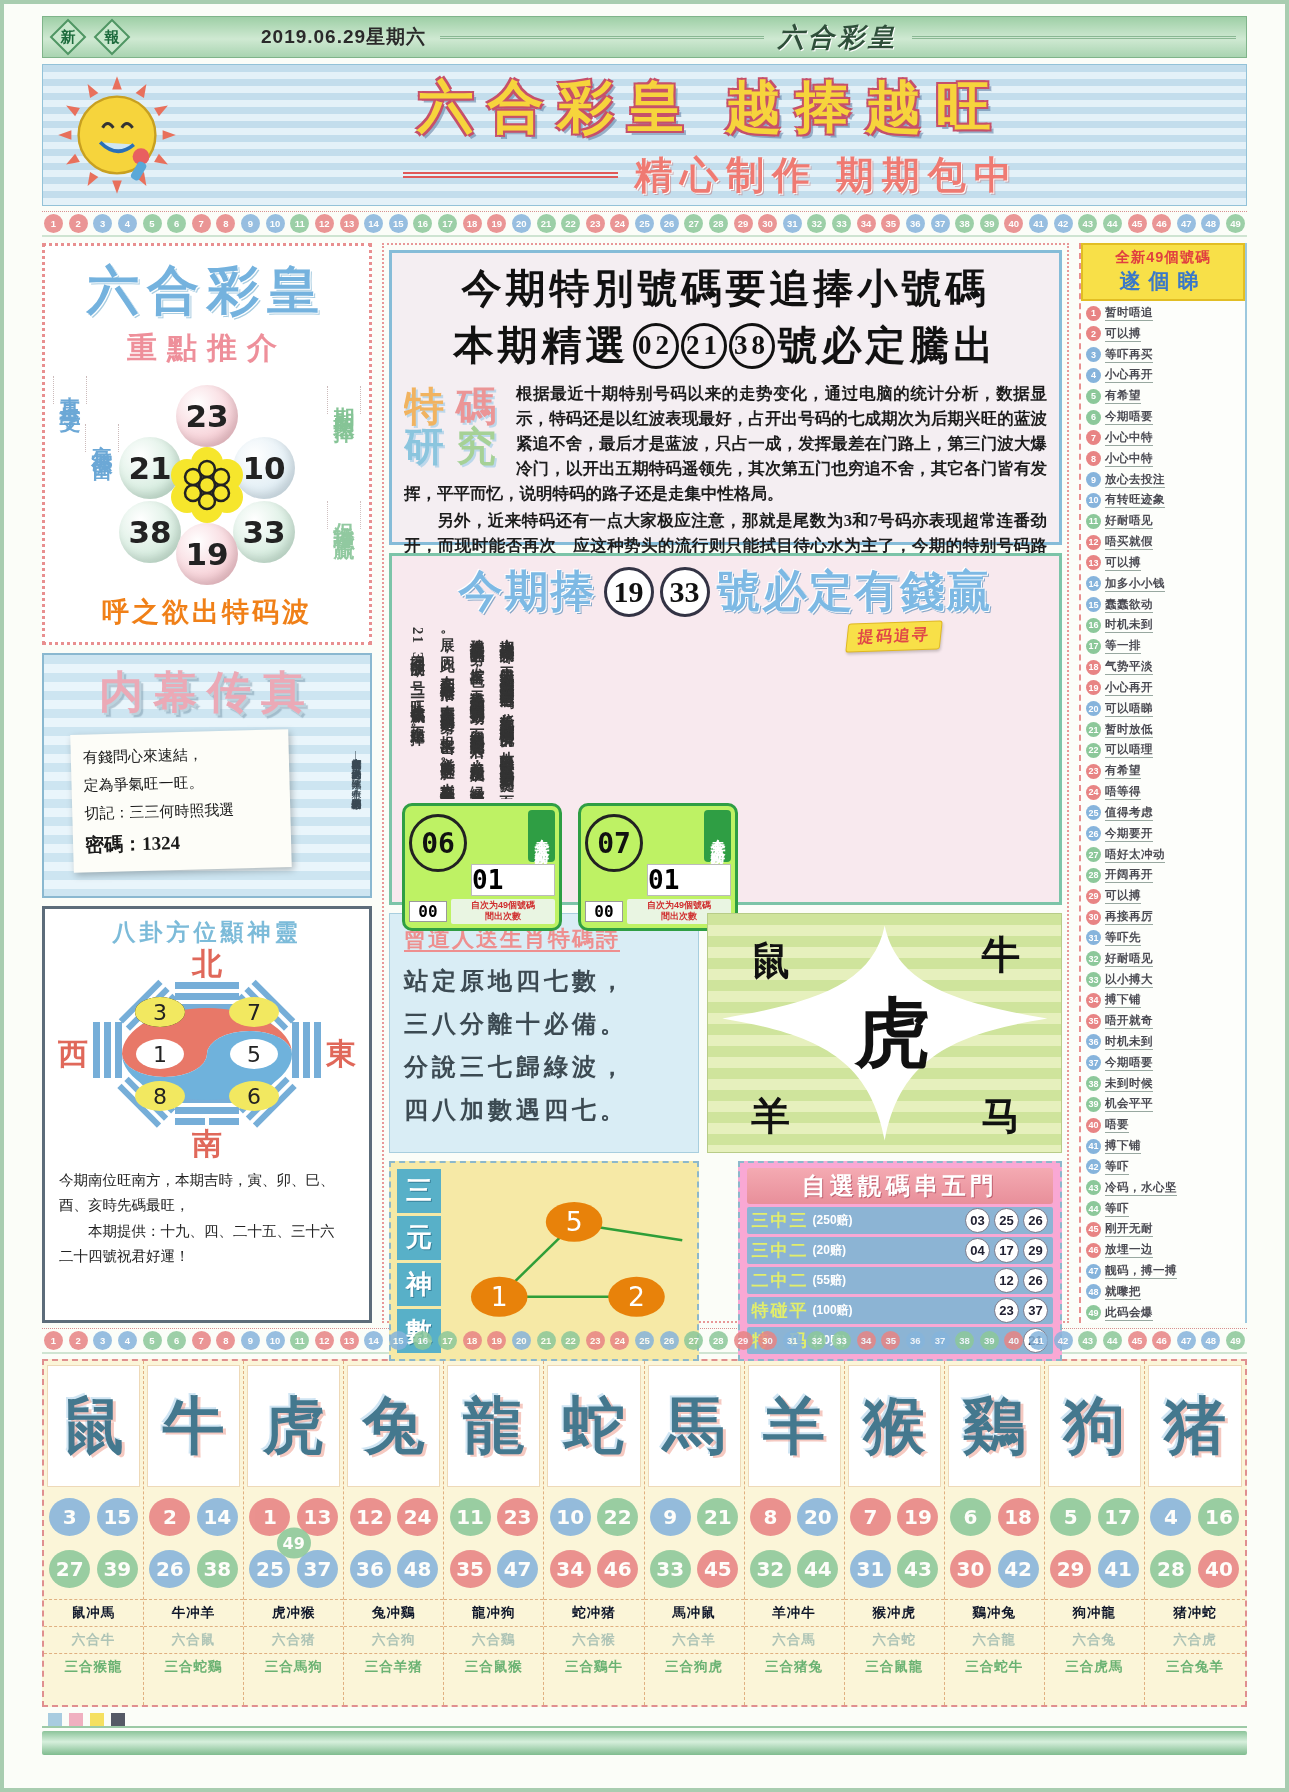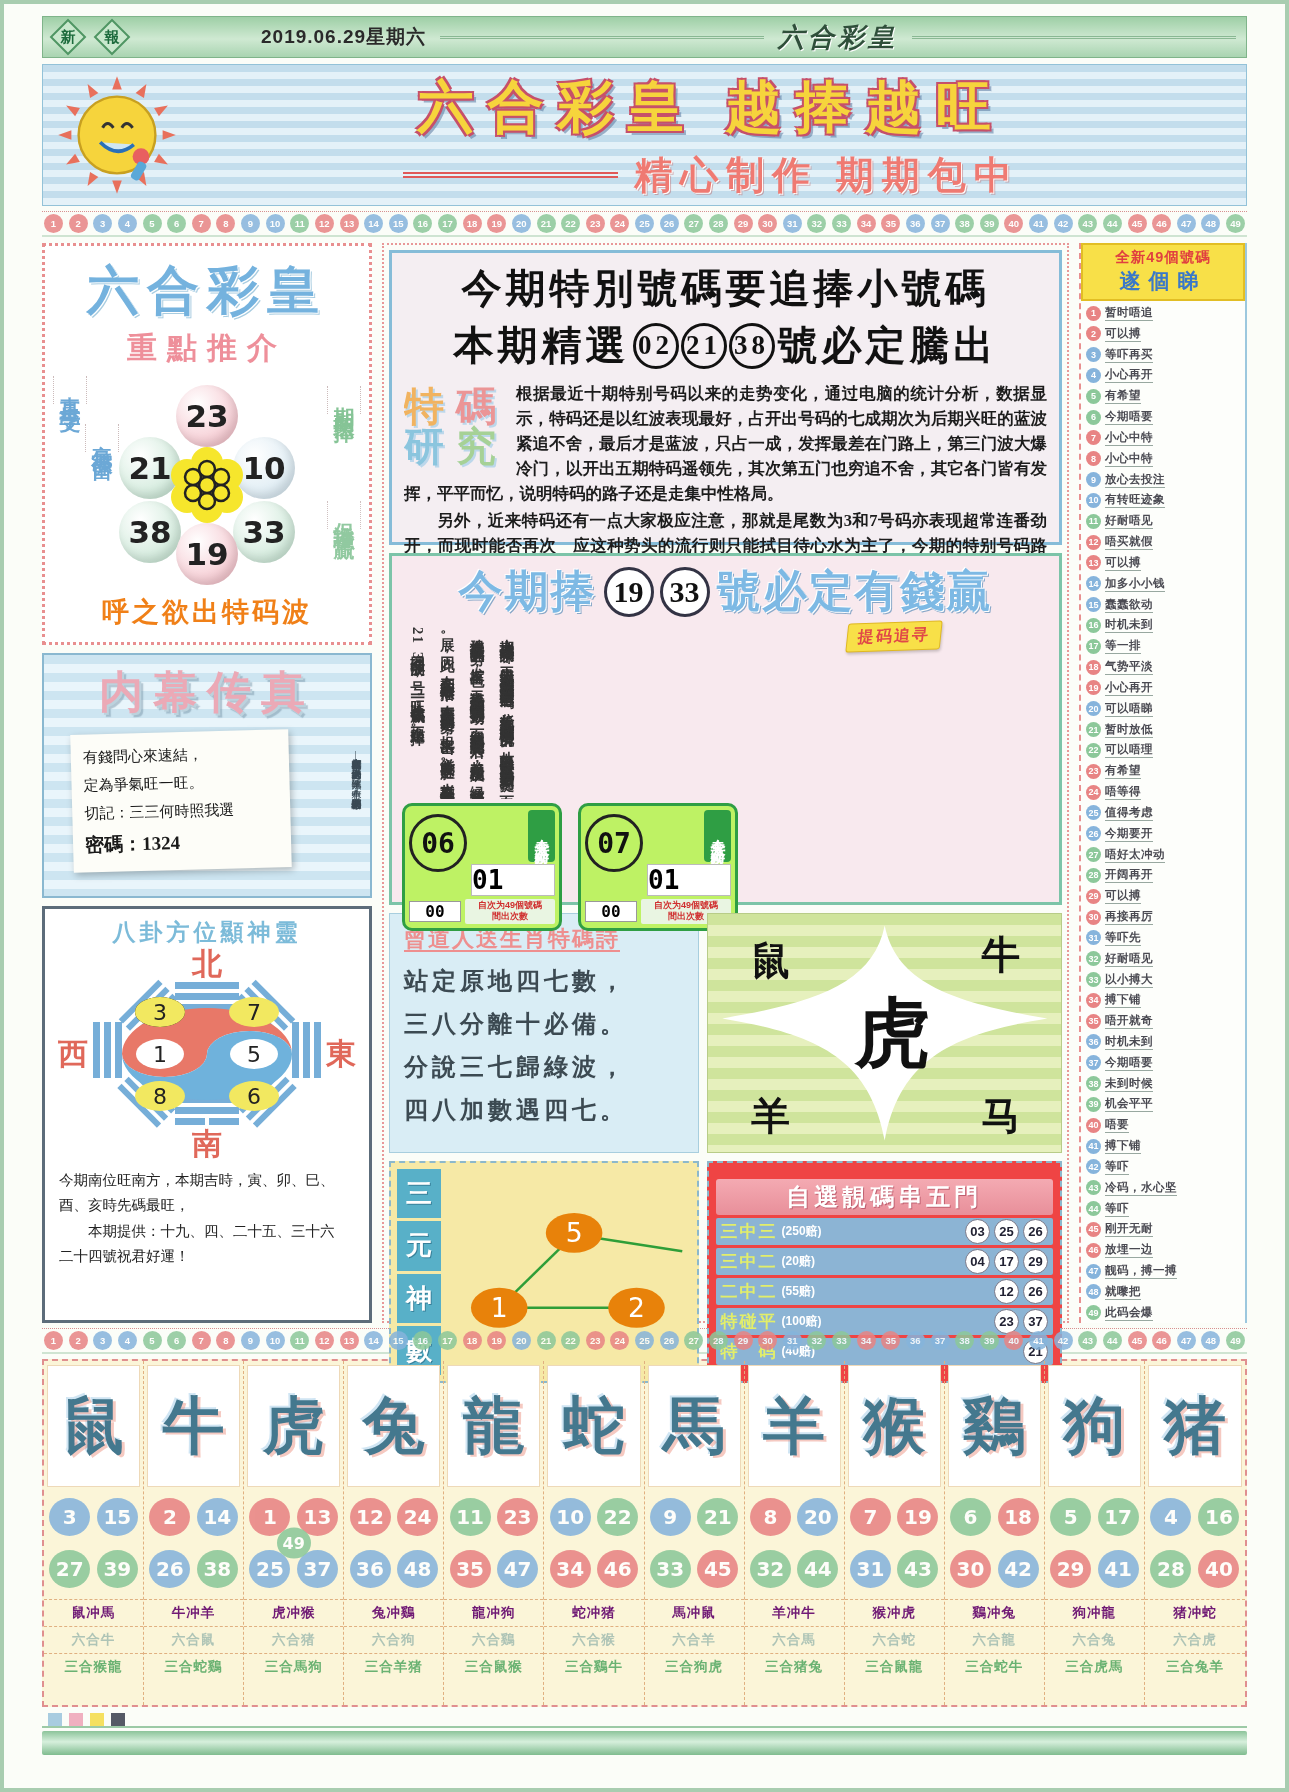--- a/index.html
+++ b/index.html
@@ -128,21 +128,21 @@
 .stat-num{ width:58px; height:58px; border:3.5px solid #222; border-radius:50%; margin-top:4px;
   display:flex; align-items:center; justify-content:center;
   font-family:"DejaVu Sans Mono",monospace; font-weight:700; font-size:28px; color:#111;}
 .stat-right{ flex:1; display:flex; flex-direction:column; align-items:stretch;}
 .stat-label{ background:#2f9e44; color:#fff; writing-mode:vertical-rl; font-weight:900;
   font-size:15px; letter-spacing:3px; padding:3px 4px; height:52px; border-radius:4px;
   display:flex; justify-content:center; margin-left:auto;}
 .stat-value{ background:#fff; border:1px solid #bbb; font-weight:700;
   font-size:26px; font-family:"DejaVu Sans Mono",monospace; margin-top:2px;}
 .stat-bottom{ display:flex; align-items:center; gap:4px; margin-top:3px;}
-.stat-count{ background:#fff; border:1px solid #999; width:52px; text-align:center;
+.stat-count{ background:#fff; border:1px solid #999; width:38px; text-align:center;
   font-family:"DejaVu Sans Mono",monospace; font-weight:700; font-size:16px;}
 .stat-note{ flex:1; background:#e9f5e2; color:#d03030; font-weight:700; font-size:9px;
   line-height:1.25; text-align:center; border-radius:2px; padding:1px 0;}
 
 .row3{ height:240px; display:flex; gap:8px;}
 .poem{ width:46%; background:#d9edf5; border:1px solid #a8cede; padding:10px 14px;}
 .poem-title{ font-family:"Liberation Serif",serif; font-weight:900; font-size:22px; color:#ee8f8f;
   letter-spacing:2px; text-decoration:underline; text-underline-offset:4px; text-decoration-color:#ee8f8f;}
 .poem-line{ font-family:"Liberation Serif",serif; font-weight:700; font-size:24px; color:#3c4a52;
   margin-top:11px; letter-spacing:4px;}
@@ -150,21 +150,21 @@
   background:repeating-linear-gradient(180deg,#cfe49c 0 11px,#e6f0bd 11px 22px); overflow:hidden;}
 .zpanel svg{ width:100%; height:100%;}
 
 .row4{ flex:1; display:flex; gap:8px;}
 .sanyuan{ width:46%; background:#f6e9a6; border:2px dashed #8cb8cc; display:flex; padding:6px;}
 .sy-label{ width:44px; display:flex; flex-direction:column; gap:3px;}
 .sy-label span{ background:#58b0c8; color:#fff; font-family:"Liberation Serif",serif; font-weight:900;
   font-size:26px; text-align:center; flex:1; display:flex; align-items:center; justify-content:center;
   text-shadow:1px 1px 0 #38809a;}
 .sy-canvas{ flex:1;}
-.zixuan{ flex:1; background:#ef4444; border:2px dashed #8cb8cc; padding:16px 7px;}
+.zixuan{ flex:1; background:#f9a8d4; border:2px dashed #8cb8cc; padding:5px 7px;margin-left:31px;}
 .zx-title{ background:linear-gradient(180deg,#f4aab2,#e88f9a); color:#fff; text-align:center;
   font-family:"Liberation Serif",serif; font-weight:900; font-size:24px; letter-spacing:4px;
   padding:2px 0; border-radius:3px; text-shadow:1px 1px 0 #c06070;}
 .zx-row{ display:flex; align-items:center; background:#8cb4d4; margin-top:3px; padding:1px 5px; border-radius:2px;}
 .zx-label{ color:#e2ee6a; font-weight:900; font-size:17px; font-family:"Liberation Serif",serif; letter-spacing:2px;}
 .zx-odds{ color:#fff; font-size:12px; font-weight:700; margin-left:4px; width:58px;}
 .zx-nums{ display:flex; gap:4px; margin-left:auto;}
 .zx-ball{ width:25px; height:25px; border-radius:50%; background:#fff; border:1.5px solid #778;
   display:flex; align-items:center; justify-content:center; font-weight:700; font-size:13px; color:#223;}
 
@@ -187,21 +187,21 @@
 .zd-pic span{ font-family:"Liberation Serif",serif; font-size:62px; font-weight:900; color:#44788e;
   text-shadow:3px 2px 0 rgba(230,120,100,.4),-2px -2px 0 rgba(120,180,220,.35);}
 .zd-nums{ height:112px; position:relative; display:grid;
   grid-template-columns:1fr 1fr; grid-template-rows:1fr 1fr; place-items:center; padding:4px 2px;}
 .zd-ball{ width:41px; height:38px; border-radius:50%; display:flex; align-items:center; justify-content:center;
   color:#fff; font-weight:800; font-size:20px; opacity:.88; font-family:"DejaVu Sans",sans-serif;}
 .zd-extra{ position:absolute; left:50%; top:50%; transform:translate(-50%,-50%);
   width:34px; height:31px; font-size:16px; z-index:2;}
 .zd-lbl{ text-align:center; font-weight:700; border-top:1px dashed #e0b080; padding:4px 0;
   font-family:"Liberation Serif",serif; font-size:13.5px; letter-spacing:1px; white-space:nowrap; overflow:hidden;}
-.zd-chong{ color:#701a75;font-family:Liberation Serif, serif;}
+.zd-chong{ color:#0f172a;font-family:Liberation Serif, serif;}
 .zd-liuhe{ color:#aec4b6;}
 .zd-sanhe{ color:#6ab272; flex:1;}
 
 .bottom{ position:relative; margin-top:6px; height:48px;}
 .bb-squares{ position:absolute; left:6px; top:0; display:flex; gap:7px;}
 .bb-squares i{ width:14px; height:14px; display:block;}
 .bb-band{ position:absolute; left:0; right:0; top:18px; height:24px;
   background:linear-gradient(180deg,#8cc49a,#d6efdc 45%,#7fbc8f); border-radius:2px;}
 .bb-line{ position:absolute; left:0; right:0; top:13px; height:2px; background:#9ccaa6;}
 </style>

